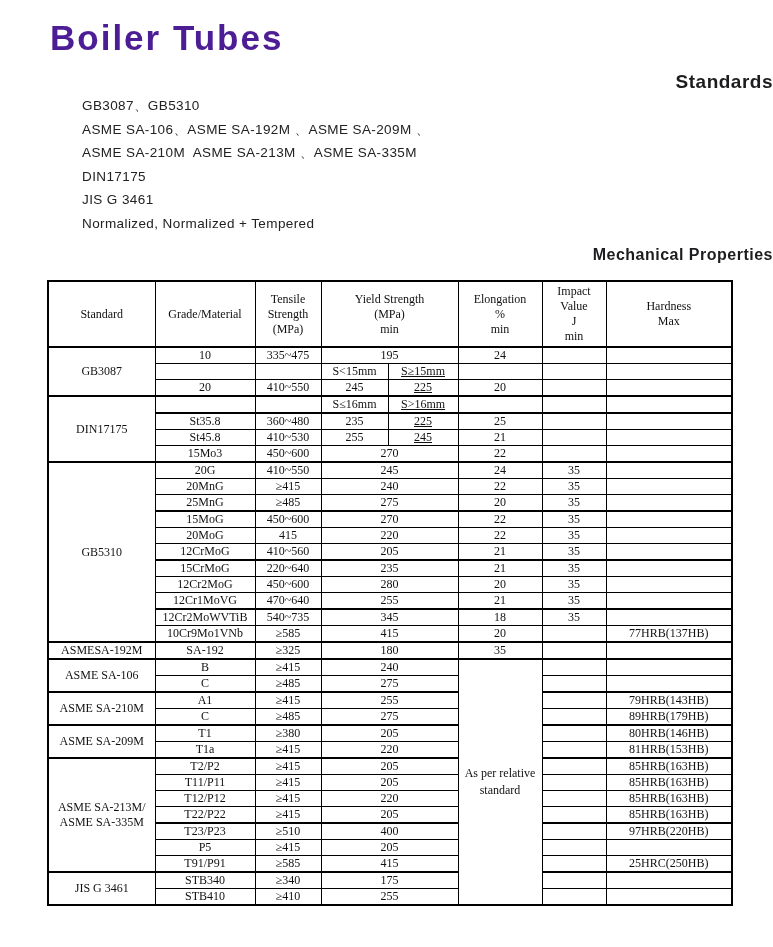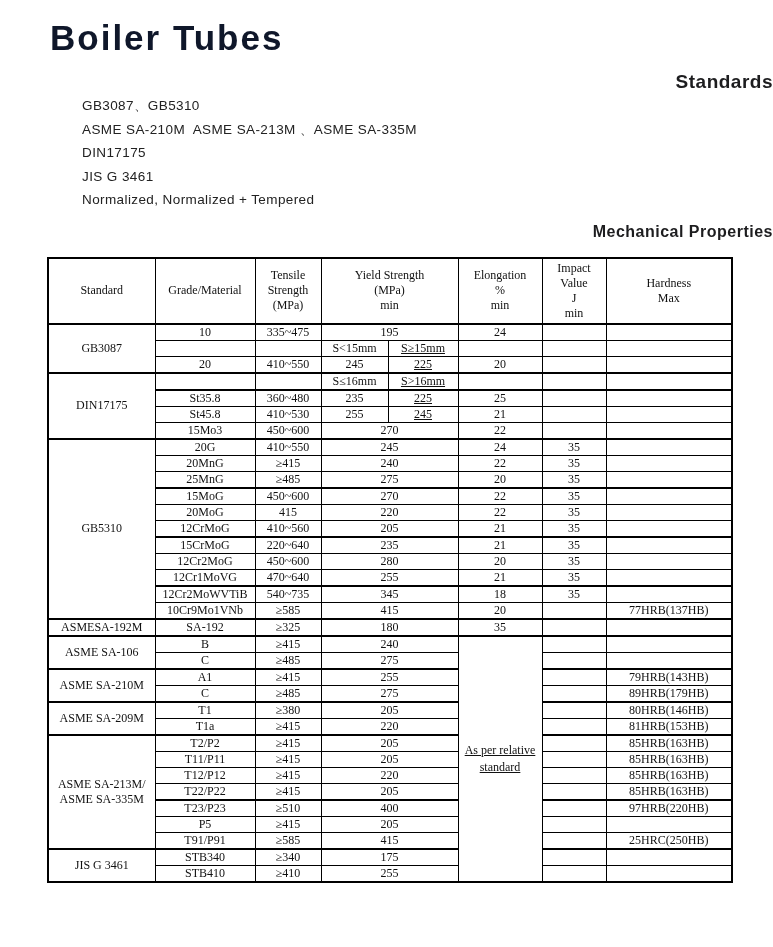--- a/index.html
+++ b/index.html
@@ -13,21 +13,21 @@
     width:773px; height:947px;
     color:#1c1c1c;
     font-family:"Liberation Sans", sans-serif;
   }
   .page-title{
     margin:0;
     padding:16px 4px 0 50px;
     font-size:35px;
     font-weight:bold;
     letter-spacing:2px;
-    color:#0f172a;
+    color:#4c1d95;
     line-height:44px;
   }
   .h2{
     margin:10px 0 0 48px;
     font-size:19px;
     font-weight:bold;
     letter-spacing:0.5px;
     color:#1d1d1f;
     line-height:24px;
     text-align:right;
@@ -71,32 +71,33 @@
   }
   .mech-table thead th div{ line-height:15px; }
   
   .c-grade,.c-tensile,.c-y1,.c-elong,.c-impact,.c-hard{ border-left-width:2px; }
   .c-y2{ border-left-width:1px;text-decoration:underline; }
   
   tr.sec-end td{ border-bottom-width:2px; }
   tr.group-end td{ border-bottom-width:2px; }
   td.std-cell{ border-top-width:2px; border-bottom-width:2px; }
   td.elong-merged{ border-top-width:2px; vertical-align:middle; }
-  td.elong-merged div{ line-height:17px;text-decoration:underline; }
+  td.elong-merged div{ line-height:17px; }
 </style>
 </head>
 <body>
 
 <div class="doc">
 
   <h1 class="page-title">Boiler Tubes</h1>
 
   <div class="h2">Standards</div>
   <div class="indent">
     <div class="line">GB3087、GB5310</div>
+    <div class="line">ASME SA-106、ASME SA-192M 、ASME SA-209M 、</div>
     <div class="line">ASME SA-210M  ASME SA-213M 、ASME SA-335M</div>
     <div class="line">DIN17175</div>
     <div class="line">JIS G 3461</div>
   </div>
 
   <div class="indent">
     <div class="line">Normalized, Normalized + Tempered</div>
   </div>
 
   <div class="h2 mech">Mechanical Properties</div>

